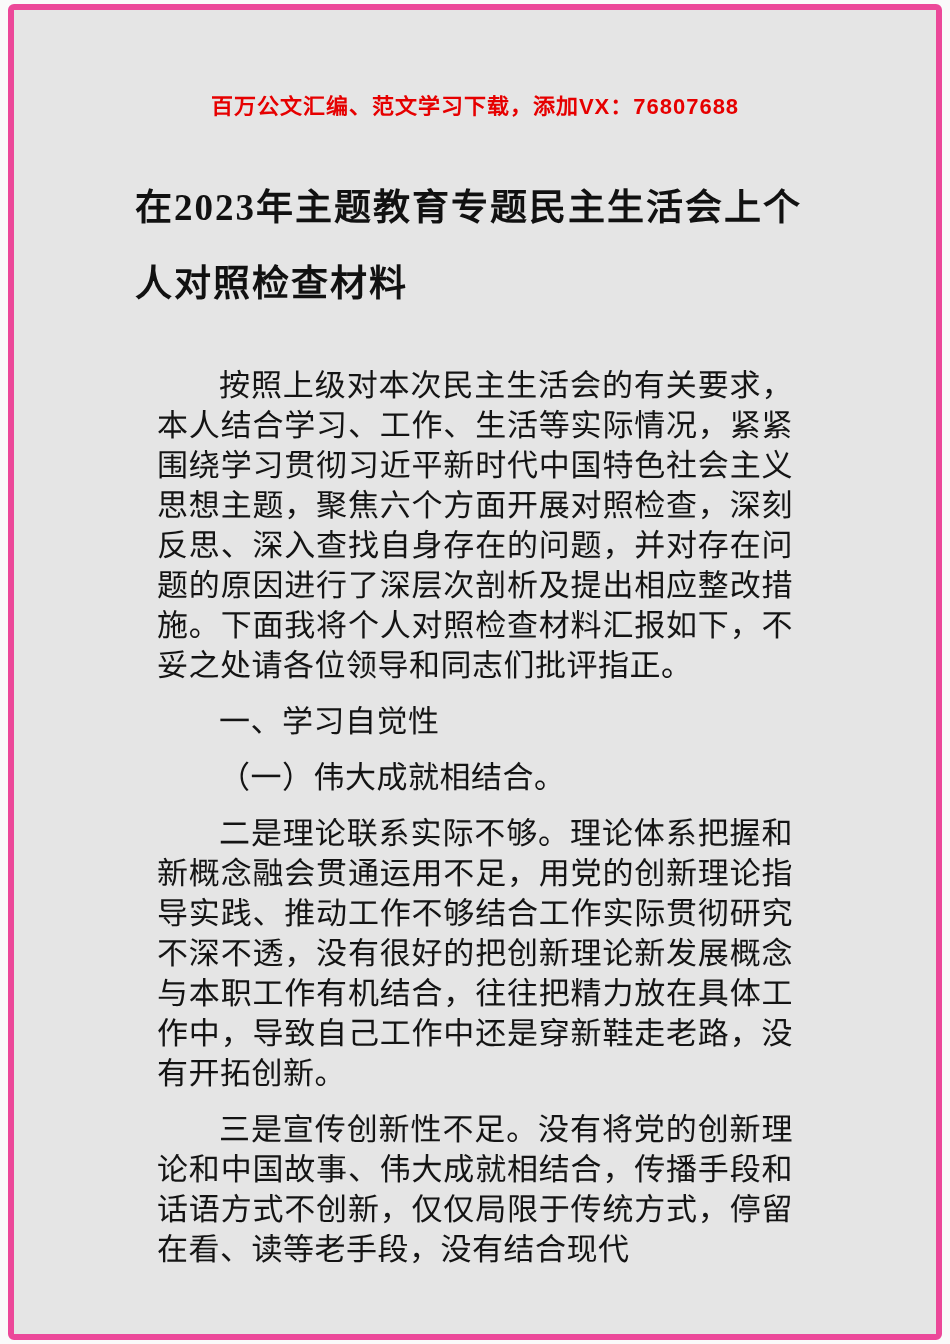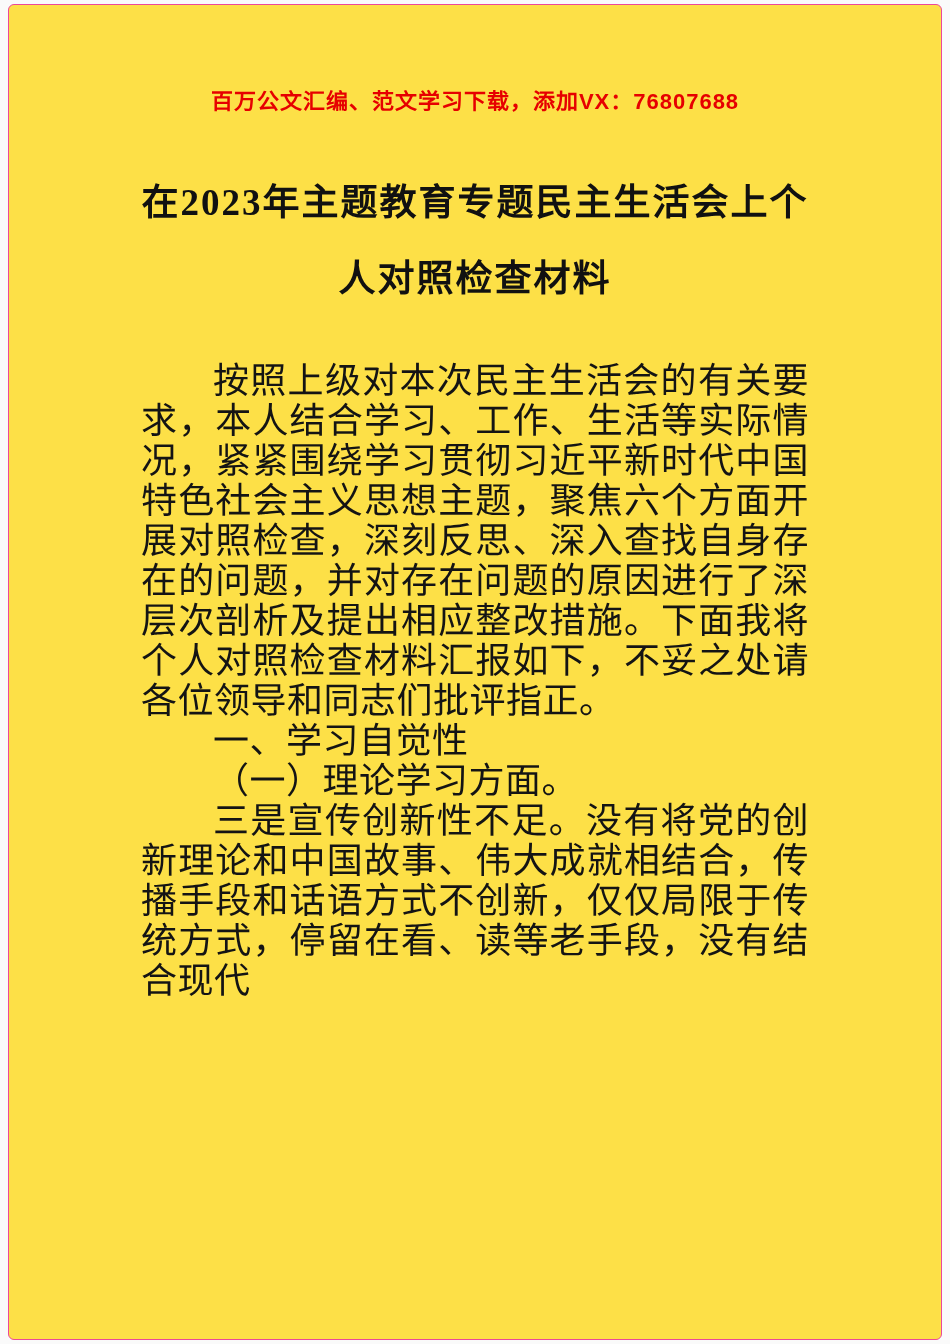--- a/index.html
+++ b/index.html
@@ -15,53 +15,52 @@
     position: relative;
     overflow: hidden;
     box-sizing: border-box;
   }
   .page {
     position: absolute;
     left: 8px;
     top: 4px;
     right: 8px;
     bottom: 4px;
-    background: #fde047;
-    border: 1px solid #ec4899;
+    background: #e5e5e5;
+    border: 6px solid #ec4899;
     border-radius: 6px;
     box-sizing: border-box;
     overflow: hidden;
   }
   .notice {
     text-align: center;
     margin-top: 78px;
     font-size: 22px;
     font-weight: 600;
     letter-spacing: 1px;
     font-family: "Liberation Sans", "DejaVu Sans", sans-serif;
   }
   .doc-title {
     margin: 50px auto 0 auto;
     width: 680px;
-    text-align: center;
     font-size: 37px;
     font-weight: 700;
     line-height: 76px;
     letter-spacing: 2px;
     color: #111111;
     font-family: "Liberation Serif", "DejaVu Serif", serif;
   }
   .doc-body {
     margin: 44px auto 0 auto;
     width: 668px;
     color: #141414;
   }
   .para {
-    margin: 0;
-    font-size: 36px;
+    margin: 16px;
+    font-size: 31px;
     line-height: 40px;
     text-indent: 2em;
     text-align: justify;
     font-weight: 500;
     letter-spacing: 0.5px;
     font-family: "Liberation Serif", "DejaVu Serif", serif;
     word-break: break-all;
   }
 </style>
 </head>
@@ -70,18 +69,19 @@
 <div class="viewport">
   <div class="page">
 
     <div class="notice" style="color: rgb(230, 0, 0);">百万公文汇编、范文学习下载，添加VX：76807688</div>
 
     <h1 class="doc-title">在2023年主题教育专题民主生活会上个人对照检查材料</h1>
 
     <main class="doc-body">
       <p class="para">按照上级对本次民主生活会的有关要求，本人结合学习、工作、生活等实际情况，紧紧围绕学习贯彻习近平新时代中国特色社会主义思想主题，聚焦六个方面开展对照检查，深刻反思、深入查找自身存在的问题，并对存在问题的原因进行了深层次剖析及提出相应整改措施。下面我将个人对照检查材料汇报如下，不妥之处请各位领导和同志们批评指正。</p>
       <p class="para">一、学习自觉性</p>
-      <p class="para">（一）理论学习方面。</p>
+      <p class="para">（一）伟大成就相结合。</p>
+      <p class="para">二是理论联系实际不够。理论体系把握和新概念融会贯通运用不足，用党的创新理论指导实践、推动工作不够结合工作实际贯彻研究不深不透，没有很好的把创新理论新发展概念与本职工作有机结合，往往把精力放在具体工作中，导致自己工作中还是穿新鞋走老路，没有开拓创新。</p>
       <p class="para">三是宣传创新性不足。没有将党的创新理论和中国故事、伟大成就相结合，传播手段和话语方式不创新，仅仅局限于传统方式，停留在看、读等老手段，没有结合现代</p>
     </main>
 
   </div>
 </div>
 
 </body></html>

